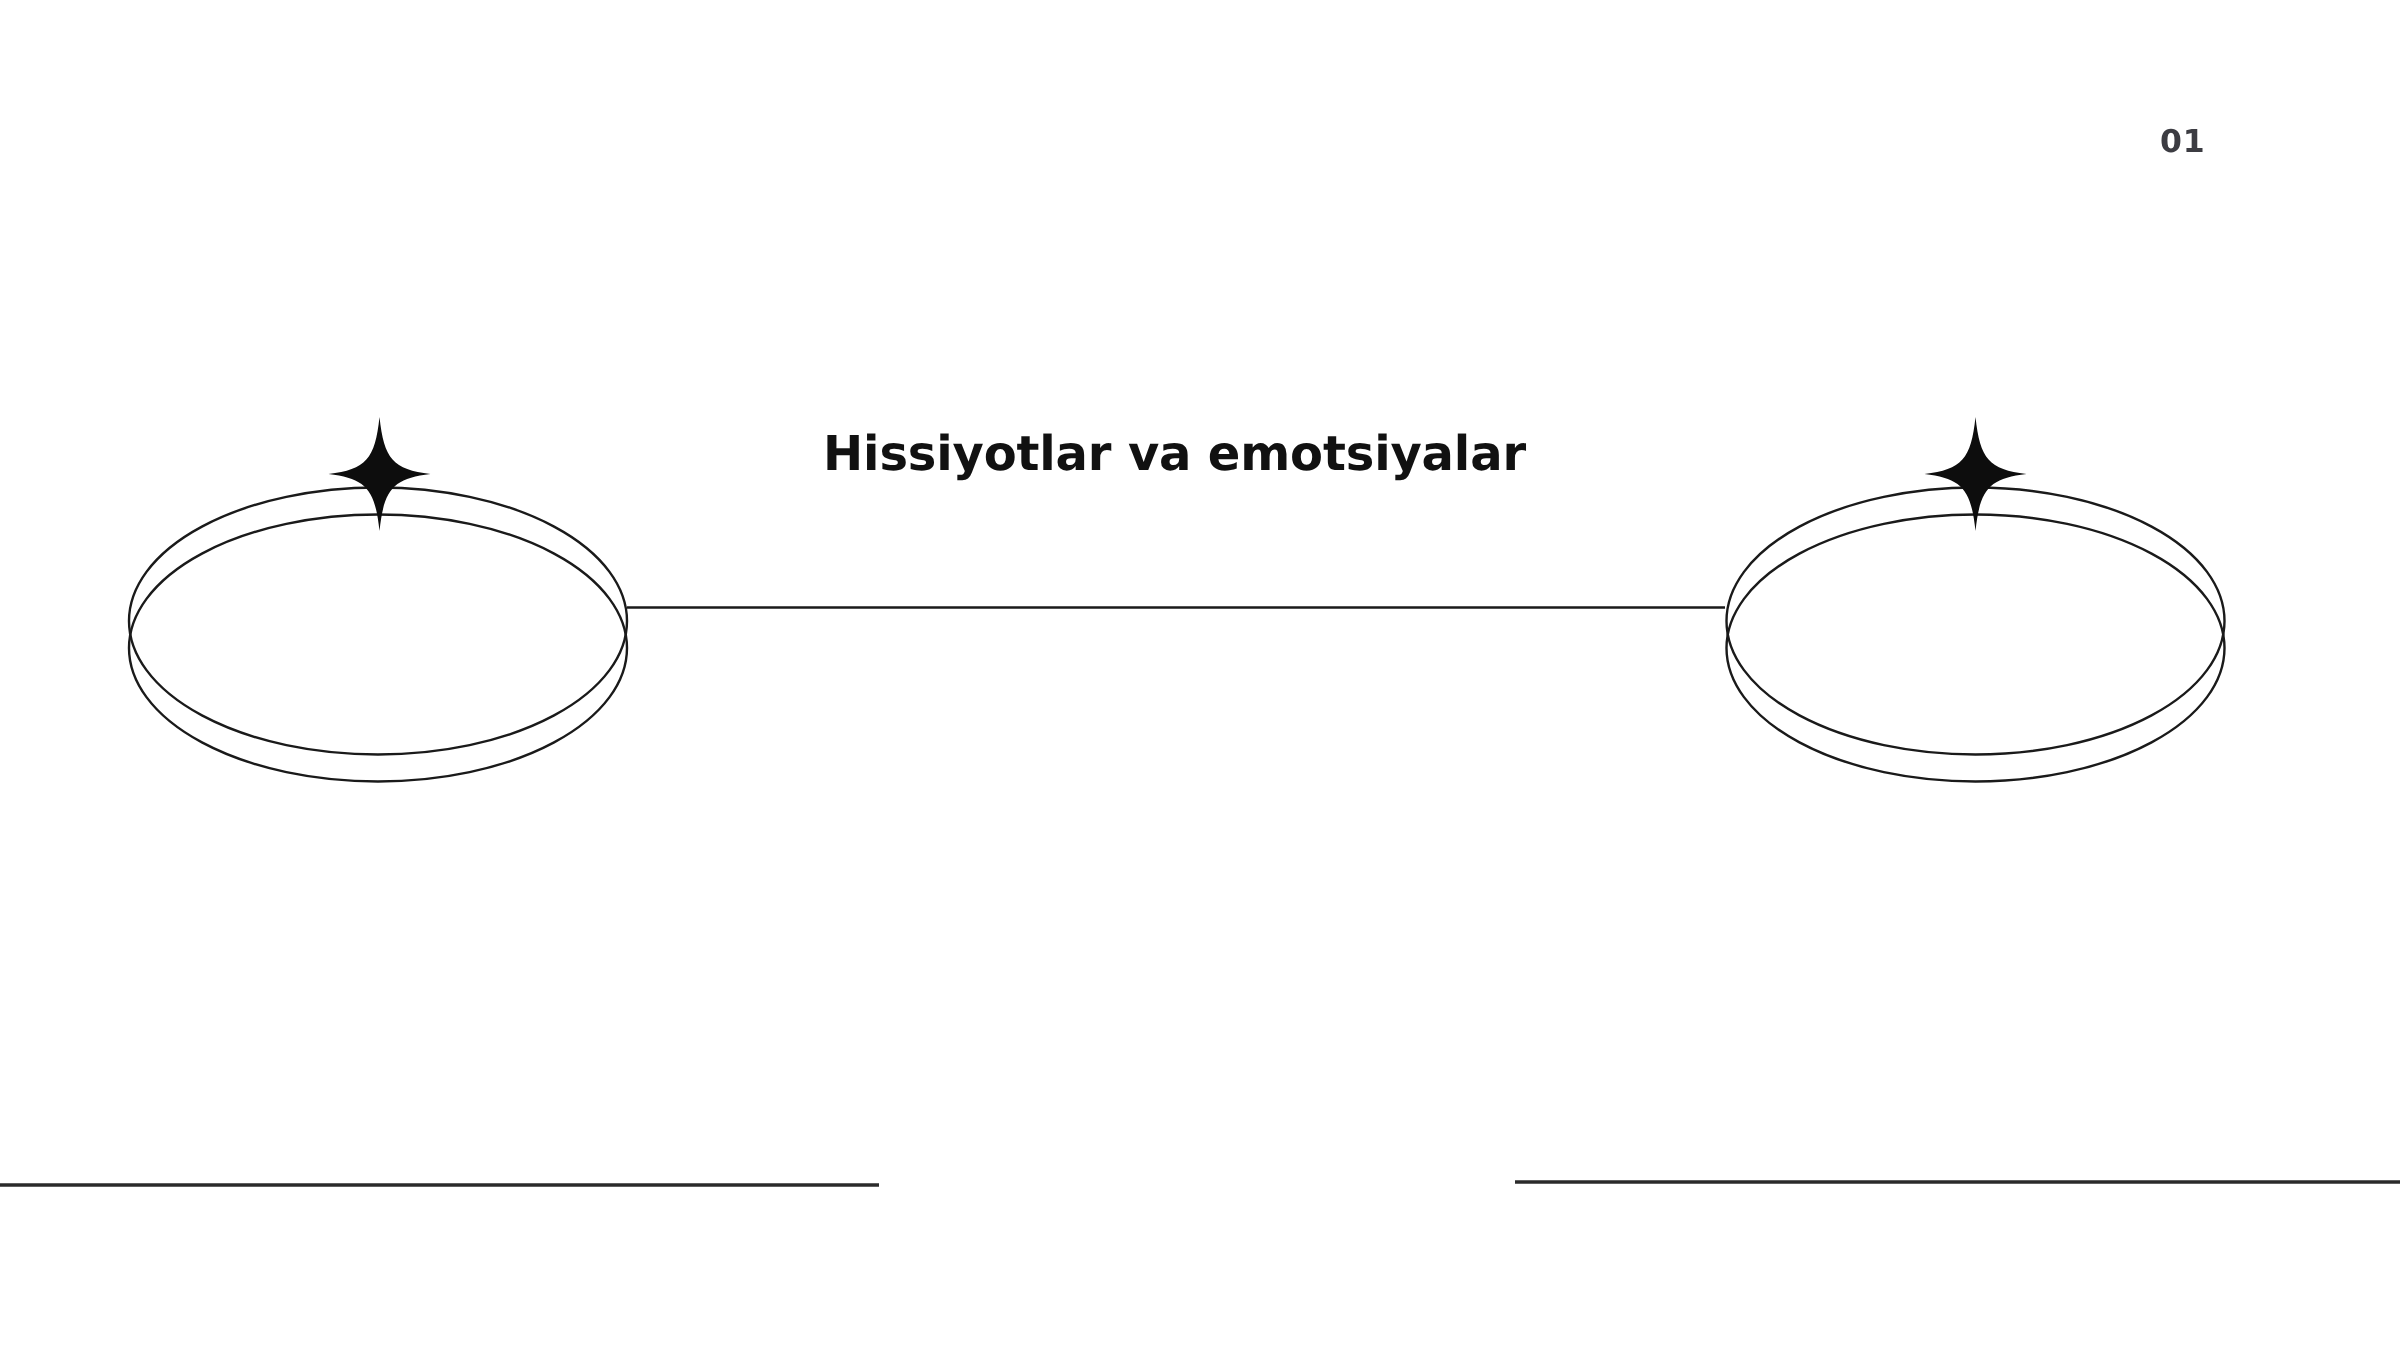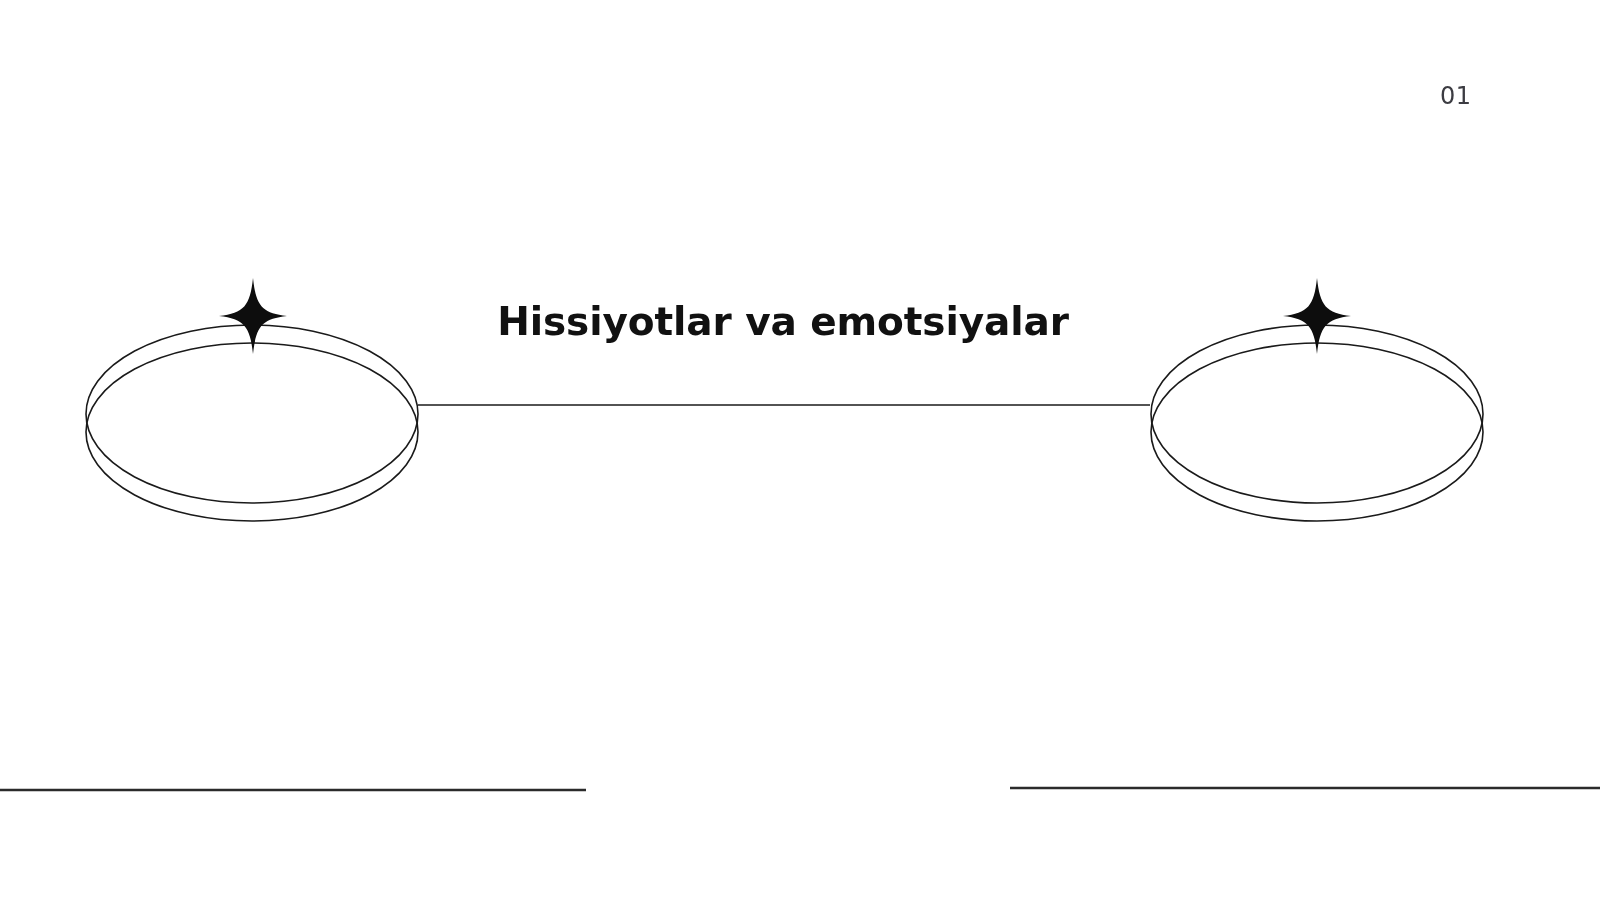--- a/index.html
+++ b/index.html
@@ -26,37 +26,37 @@
   }
 
   
   #page-number {
     position: absolute;
     left: 1440px;
     top: 84px;
     width: 60px;
     text-align: left;
     font-family: "DejaVu Sans", "Liberation Sans", sans-serif;
-    font-size: 24px;
-    font-weight: 400;
+    font-size: 21px;
+    font-weight: 700;
     letter-spacing: 0.5px;
     color: #3c3c42;
     line-height: 1;
     user-select: none;
   }
 
   
   #slide-title {
     position: absolute;
     left: 0;
-    top: 299px;
+    top: 283px;
     width: 1566px;
     text-align: center;
     font-family: "DejaVu Sans", "Liberation Sans", sans-serif;
-    font-size: 39px;
+    font-size: 32px;
     font-weight: 700;
     letter-spacing: -0.1px;
     color: #111111;
     line-height: 1.2;
     user-select: none;
   }
 
   
   #artwork {
     position: absolute;

